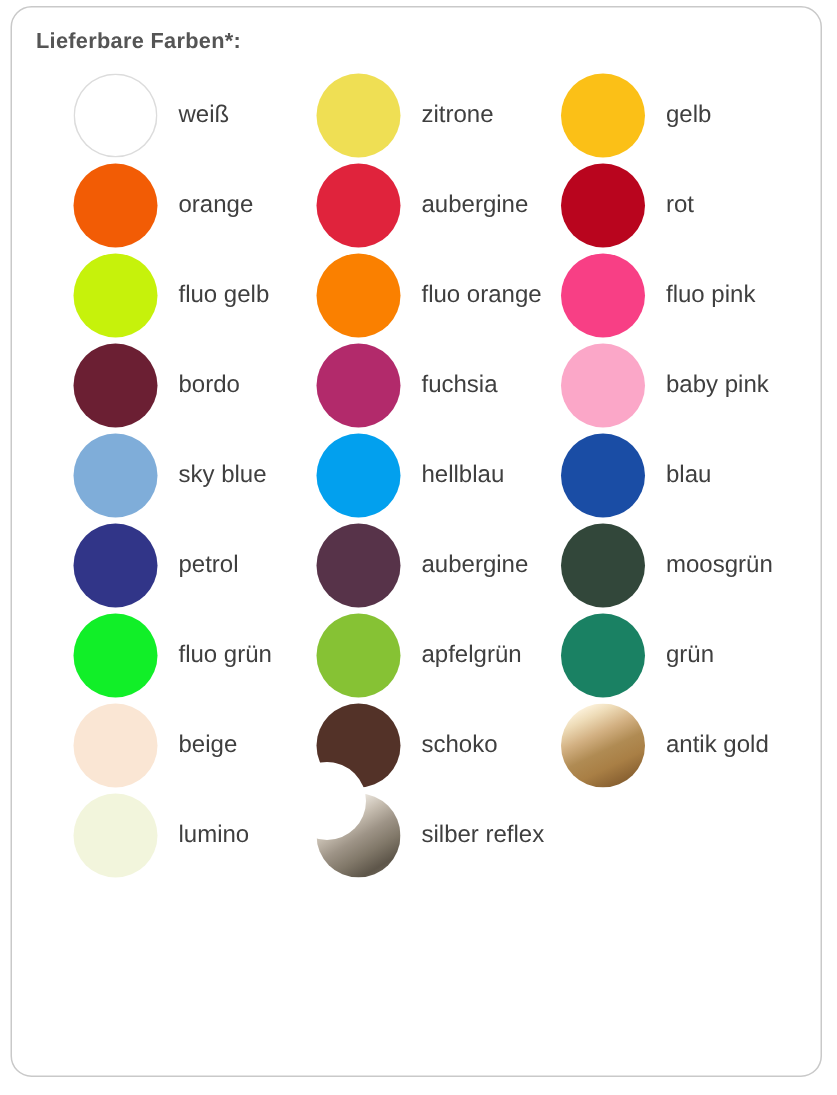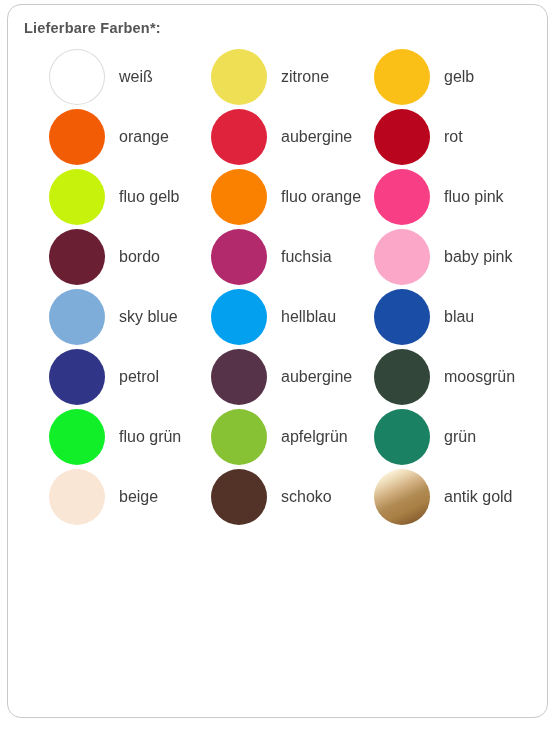--- a/index.html
+++ b/index.html
@@ -210,20 +210,34 @@
           <div class="swatch-dot" style="background: rgb(83, 50, 40);"></div>
           <div class="swatch-label">schoko</div>
         </div>
         <div class="swatch-cell col2">
           <div class="swatch-dot">
             <svg width="56" height="56" viewBox="0 0 56 56" style="display: block;">
               <circle cx="28" cy="28" r="28" fill="url(#grad-metallic-gold-antique)"></circle>
             </svg>
           </div>
           <div class="swatch-label">antik gold</div>
+        </div>
+      </div>
+      <div class="swatch-row">
+        <div class="swatch-cell col0">
+          <div class="swatch-dot" style="background: rgb(242, 245, 220);"></div>
+          <div class="swatch-label">lumino</div>
+        </div>
+        <div class="swatch-cell col1">
+          <div class="swatch-dot crescent">
+            <svg width="56" height="56" viewBox="0 0 56 56" style="display: block;">
+              <circle cx="28" cy="28" r="28" fill="url(#grad-metallic-silver-reflex)"></circle>
+            </svg>
+          </div>
+          <div class="swatch-label">silber reflex</div>
         </div>
       </div>
     </div>
 
 </div>
 
 <svg width="0" height="0" style="position:absolute" aria-hidden="true">
   <defs>
     <linearGradient id="grad-metallic-silver" x1="0.18" y1="0.02" x2="0.78" y2="1">
       <stop offset="0%" stop-color="#ffffff"></stop>

